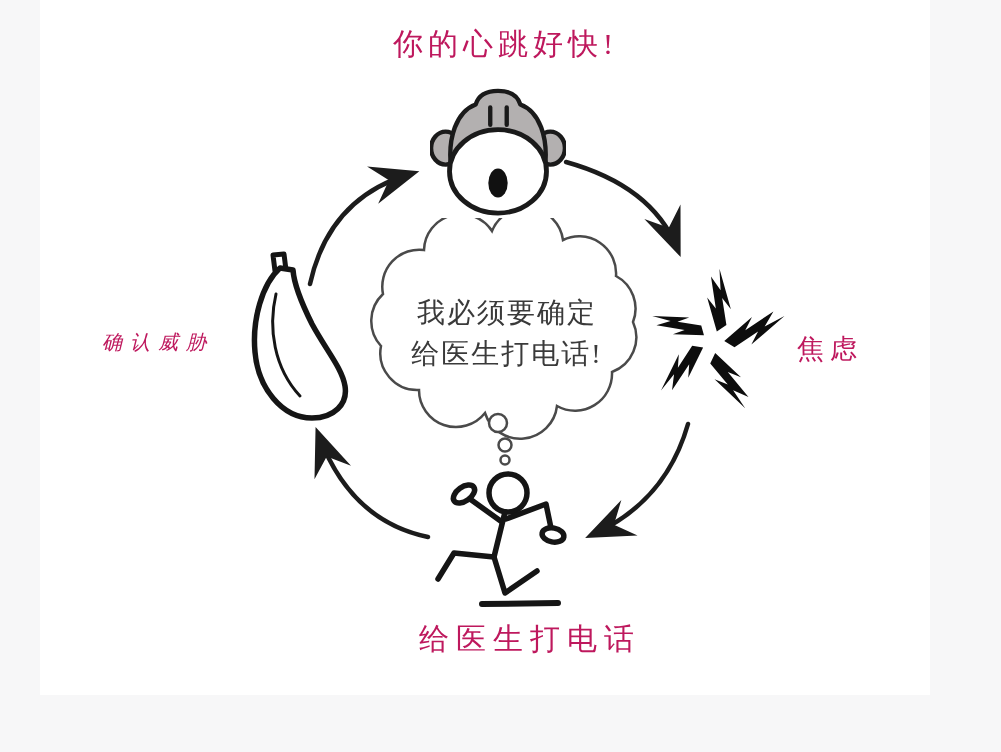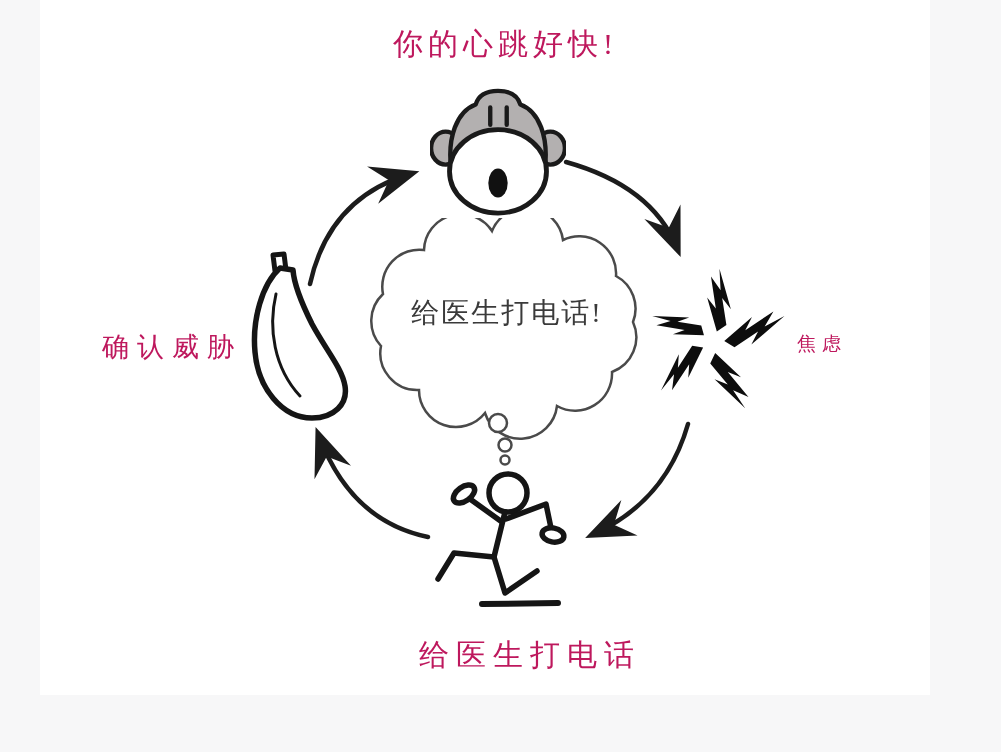--- a/index.html
+++ b/index.html
@@ -9,23 +9,23 @@
     font-family:"Liberation Serif", serif;
   }
   .stage{position:absolute;inset:0;}
   .canvas{position:absolute;left:40px;top:0;width:890px;height:695px;background:#ffffff;}
   .abs{position:absolute;}
   .label{
     position:absolute;color:#be185d;white-space:nowrap;
     font-family:"Liberation Serif", serif;
   }
   .label-top{left:393px;top:24px;font-size:30px;letter-spacing:5px;}
-  .label-left{left:102px;top:329px;font-size:27px;letter-spacing:8px;}
-  .label-right{left:797px;top:331px;font-size:19px;letter-spacing:6px;text-align:center;}
-  .label-bottom{left:419px;top:619px;font-size:30px;letter-spacing:7px;margin-top:16px;}
+  .label-left{left:102px;top:329px;font-size:20px;letter-spacing:8px;font-style:italic;}
+  .label-right{left:797px;top:331px;font-size:27px;letter-spacing:6px;text-align:center;}
+  .label-bottom{left:419px;top:619px;font-size:30px;letter-spacing:7px;}
   .bubble-text{
     position:absolute;left:396px;top:292px;width:222px;
     text-align:center;color:#3a3a3a;font-size:28px;letter-spacing:2px;line-height:41px;
     font-family:"Liberation Serif", serif;
   }
   svg{display:block;}
 </style>
 </head>
 <body>
 
@@ -110,20 +110,21 @@
                A37,37 0 0 1 198,22
                A37,37 0 0 1 251,58
                A37,37 0 0 1 268,104 Z"></path>
       <circle cx="133" cy="205" r="9"></circle>
       <circle cx="140" cy="227" r="6.5"></circle>
       <circle cx="140" cy="242" r="4.5"></circle>
     </g>
   </svg>
 
   <div class="bubble-text">
+    <div>我必须要确定</div>
     <div>给医生打电话!</div>
   </div>
 
   <div class="label label-top">你的心跳好快!</div>
   <div class="label label-right">焦虑</div>
   <div class="label label-bottom">给医生打电话</div>
   <div class="label label-left">确认威胁</div>
 
 </div>
 

